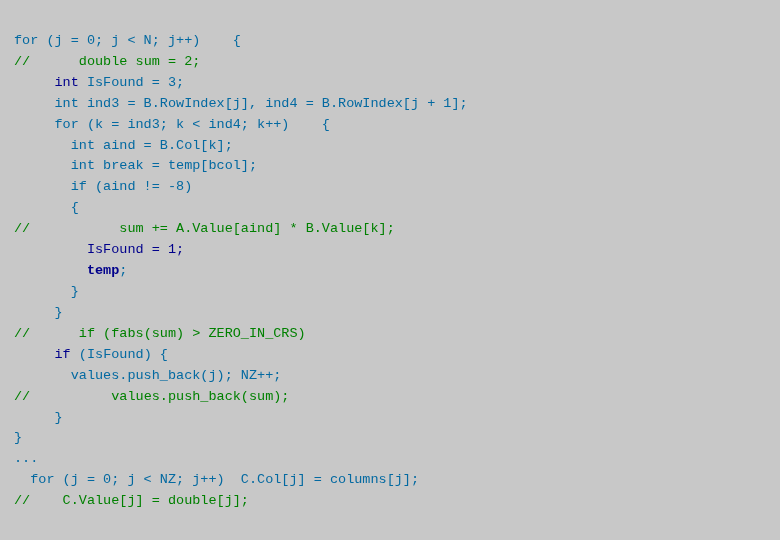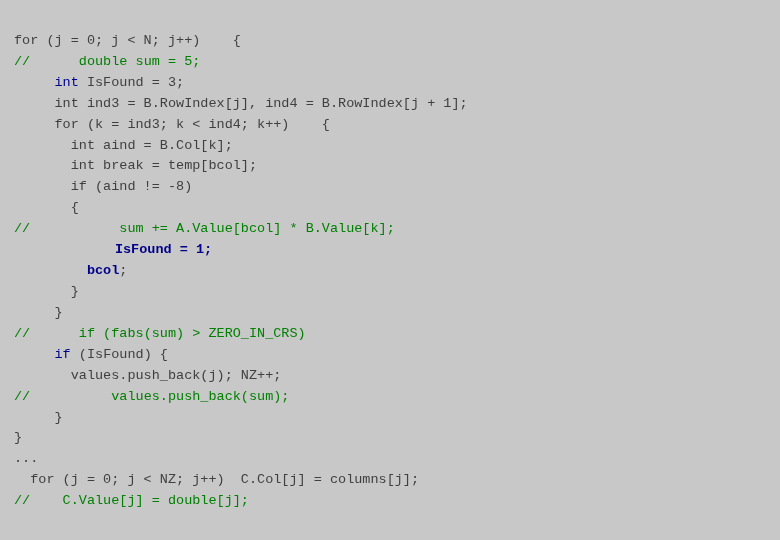--- a/index.html
+++ b/index.html
@@ -18,38 +18,38 @@
       min-height: 540px;
     }
 
     .code-block {
       white-space: pre;
       background-color: #c8c8c8;
     }
 
     .kw { color: #00008b; font-weight: normal; }       
     .cm { color: #008000; }                           
-    .plain { color: #404040; }
+    .plain { color: #0369a1; }
   </style>
 </head>
 <body>
 
 <div class="code-block">
 <span><span class="plain">for (j = 0; j &lt; N; j++)    {</span>
-</span><span><span class="cm">// </span><span class="cm">     double sum = 5;</span>
+</span><span><span class="cm">// </span><span class="cm">     double sum = 2;</span>
 </span><span><span class="plain">     </span><span class="kw">int </span><span class="plain">IsFound = 3;</span>
 </span><span><span class="plain">     int ind3 = B.RowIndex[j], ind4 = B.RowIndex[j + 1];</span>
 </span><span><span class="plain">     for (k = ind3; k &lt; ind4; k++)    {</span>
 </span><span><span class="plain">       int aind = B.Col[k];</span>
 </span><span><span class="plain">       int break = temp[bcol];</span>
 </span><span><span class="plain">       if (aind != -8)</span>
 </span><span><span class="plain">       {</span>
-</span><span><span class="cm">// </span><span class="cm">          sum += A.Value[bcol] * B.Value[k];</span>
-</span><span><span class="plain">         </span><span class="kw" style="font-weight:bold;margin-left:28px;">IsFound = 1;</span>
-</span><span><span class="plain">         </span><span class="kw" style="font-weight:bold;">bcol</span><span class="plain">;</span>
+</span><span><span class="cm">// </span><span class="cm">          sum += A.Value[aind] * B.Value[k];</span>
+</span><span><span class="plain">         </span><span class="kw" style="font-weight:normal;">IsFound = 1;</span>
+</span><span><span class="plain">         </span><span class="kw" style="font-weight:bold;">temp</span><span class="plain">;</span>
 </span><span><span class="plain">       }</span>
 </span><span><span class="plain">     }</span>
 </span><span><span class="cm">// </span><span class="cm">     if (fabs(sum) &gt; ZERO_IN_CRS)</span>
 </span><span><span class="plain">     </span><span class="kw">if </span><span class="plain">(IsFound) {</span>
 </span><span><span class="plain">       values.push_back(j); NZ++;</span>
 </span><span><span class="cm">// </span><span class="cm">         values.push_back(sum);</span>
 </span><span><span class="plain">     }</span>
 </span><span><span class="plain">}</span>
 </span><span><span class="plain">...</span>
 </span><span><span class="plain">  for (j = 0; j &lt; NZ; j++)  C.Col[j] = columns[j];</span>

